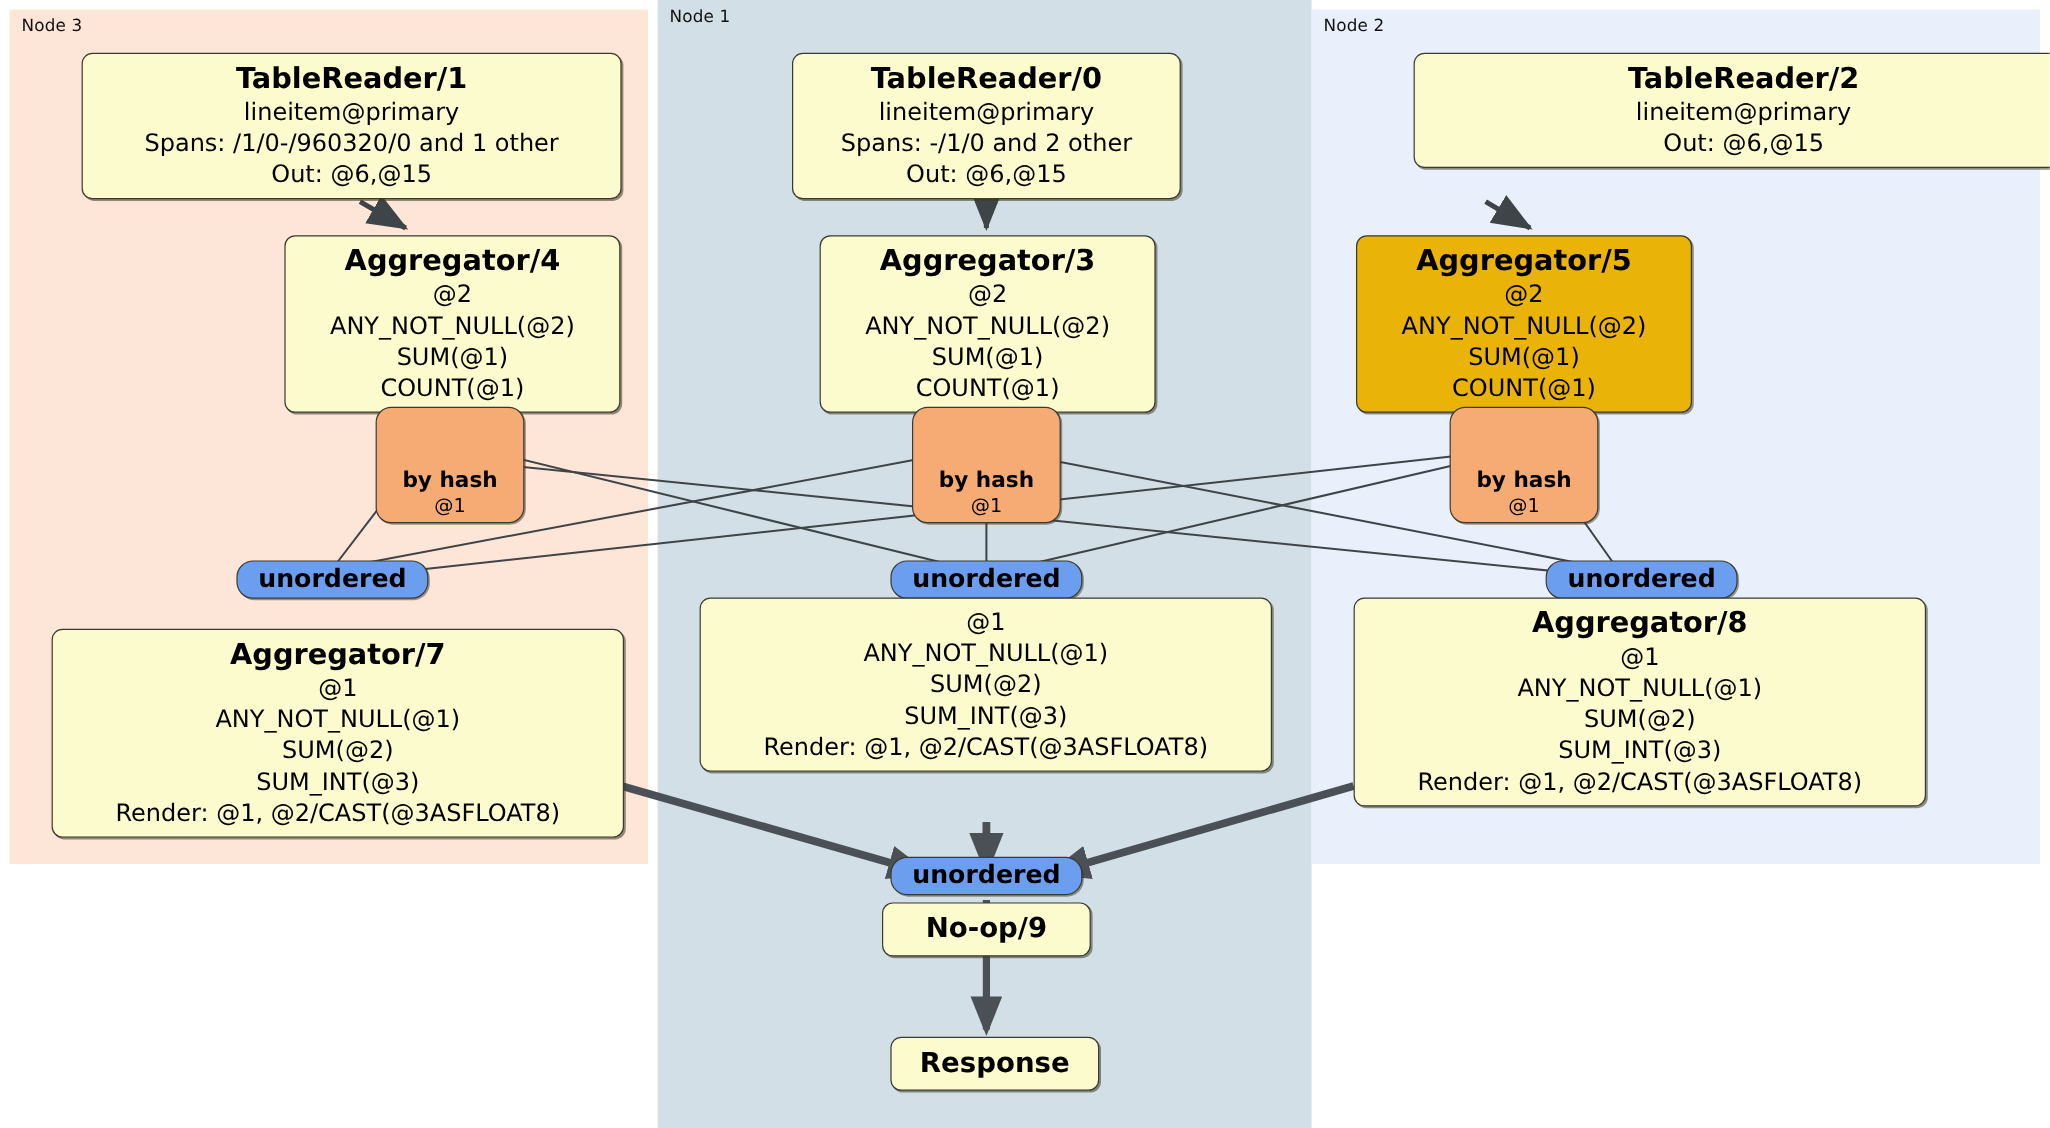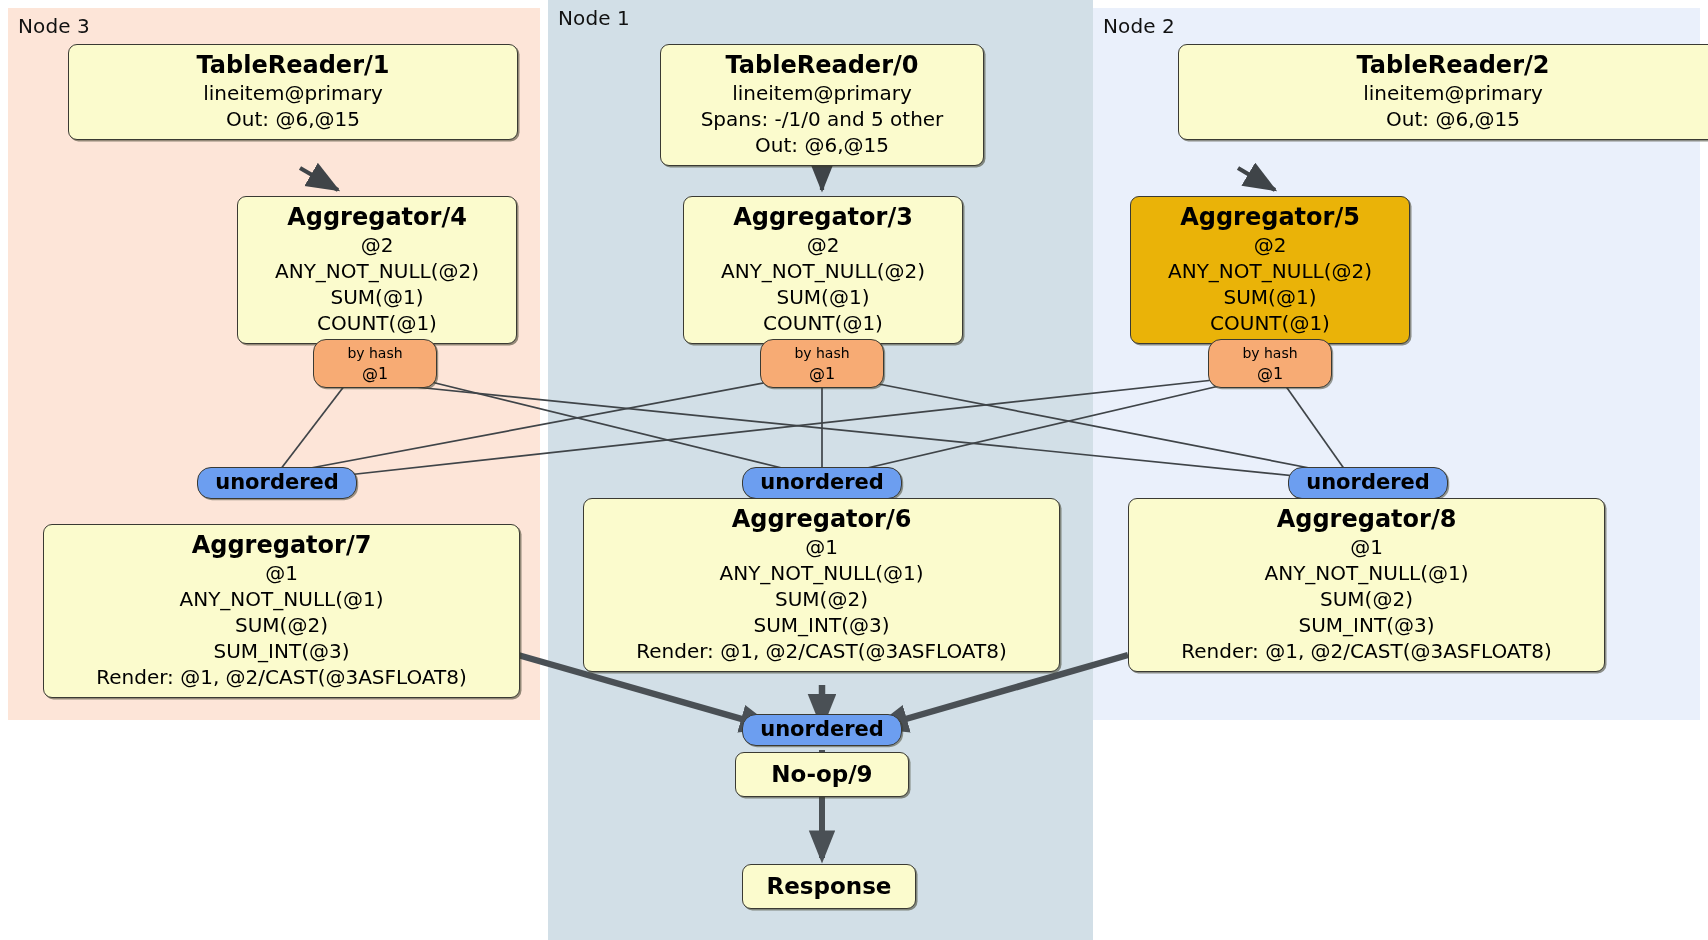--- a/index.html
+++ b/index.html
@@ -3,21 +3,21 @@
 <meta charset="utf-8">
 <style>
   html,body{margin:0;padding:0;background:#ffffff;}
   body{width:1708px;height:940px;position:relative;overflow:hidden;
        font-family:"DejaVu Sans","Liberation Sans",sans-serif;}
 
   #canvas{position:absolute;left:0;top:0;width:1708px;height:940px;}
 
   
   .node-panel{position:absolute;box-sizing:border-box;}
-  .node-label{position:absolute;left:10px;top:6px;font-size:20px;color:#111;
+  .node-label{position:absolute;left:10px;top:6px;font-size:14px;color:#111;
               letter-spacing:.1px;white-space:nowrap;}
 
   #panel-node3{left:8px;  top:8px;  width:532px; height:712px; background:#fde5d8;}
   #panel-node1{left:548px;top:0px;  width:545px; height:940px; background:#d2dfe7;}
   #panel-node2{left:1093px;top:8px; width:607px; height:712px; background:#eaf0fb;}
 
   
   #edges{position:absolute;left:0;top:0;width:1708px;height:940px;pointer-events:none;}
 
   
@@ -26,21 +26,21 @@
         text-align:center;color:#000;padding:6px 10px 7px 10px;
         box-shadow:1.5px 1.5px 0 rgba(60,60,40,.55);}
   .proc .title{font-weight:bold;font-size:24px;line-height:29px;white-space:nowrap;}
   .proc .ln{font-size:20px;line-height:26px;white-space:nowrap;}
 
   
   .badge{position:absolute;box-sizing:border-box;text-align:center;
          border:1.4px solid #3a3a33;color:#000;
          box-shadow:1.2px 1.2px 0 rgba(60,60,40,.5);}
   .badge.hash{background:#f7ab74;border-radius:13px;padding:2px 12px 3px 12px;}
-  .badge.hash .t{font-weight:normal;font-size:14px;line-height:22px;}
+  .badge.hash .t{font-weight:bold;font-size:18px;line-height:22px;margin-top:48px;}
   .badge.hash .s{font-size:16px;line-height:20px;}
   .badge.unord{background:#6c9ef0;border-radius:14px;padding:3px 14px 4px 14px;}
   .badge.unord .t{font-weight:bold;font-size:21px;line-height:23px;white-space:nowrap;}
 
   .proc.small .title{font-size:23px;line-height:30px;}
 </style>
 </head>
 <body>
 
 <div id="canvas">
@@ -89,27 +89,28 @@
 
       <path d="M822,750 L822,756" stroke="#4a5055" stroke-width="6"></path>
 
       <path d="M822,790 L822,858" stroke="#4a5055" stroke-width="6" marker-end="url(#ah-thick)"></path>
     </g>
   </svg>
 
   <div class="proc" style="left: 68px; top: 44px; width: 450px; background: rgb(251, 251, 205);">
     <div class="title">TableReader/1</div>
     <div class="ln">lineitem@primary</div>
+    <div class="ln">Spans: /1/0-/960320/0 and 1 other</div>
     <div class="ln">Out: @6,@15</div>
   </div>
 
   <div class="proc" style="left: 660px; top: 44px; width: 324px; background: rgb(251, 251, 205);">
     <div class="title">TableReader/0</div>
     <div class="ln">lineitem@primary</div>
-    <div class="ln">Spans: -/1/0 and 5 other</div>
+    <div class="ln">Spans: -/1/0 and 2 other</div>
     <div class="ln">Out: @6,@15</div>
   </div>
 
   <div class="proc" style="left: 1178px; top: 44px; width: 550px; background: rgb(251, 251, 205);">
     <div class="title">TableReader/2</div>
     <div class="ln">lineitem@primary</div>
     <div class="ln">Out: @6,@15</div>
   </div>
 
   <div class="proc" style="left: 237px; top: 196px; width: 280px; background: rgb(251, 251, 205);">
@@ -162,21 +163,20 @@
   <div class="proc" style="left: 43px; top: 498px; width: 477px; background: rgb(251, 251, 205); margin-top: 26px;">
     <div class="title">Aggregator/7</div>
     <div class="ln">@1</div>
     <div class="ln">ANY_NOT_NULL(@1)</div>
     <div class="ln">SUM(@2)</div>
     <div class="ln">SUM_INT(@3)</div>
     <div class="ln">Render: @1, @2/CAST(@3ASFLOAT8)</div>
   </div>
 
   <div class="proc" style="left: 583px; top: 498px; width: 477px; background: rgb(251, 251, 205);">
-    <div class="title">Aggregator/6</div>
     <div class="ln">@1</div>
     <div class="ln">ANY_NOT_NULL(@1)</div>
     <div class="ln">SUM(@2)</div>
     <div class="ln">SUM_INT(@3)</div>
     <div class="ln">Render: @1, @2/CAST(@3ASFLOAT8)</div>
   </div>
 
   <div class="proc" style="left: 1128px; top: 498px; width: 477px; background: rgb(251, 251, 205);">
     <div class="title">Aggregator/8</div>
     <div class="ln">@1</div>

